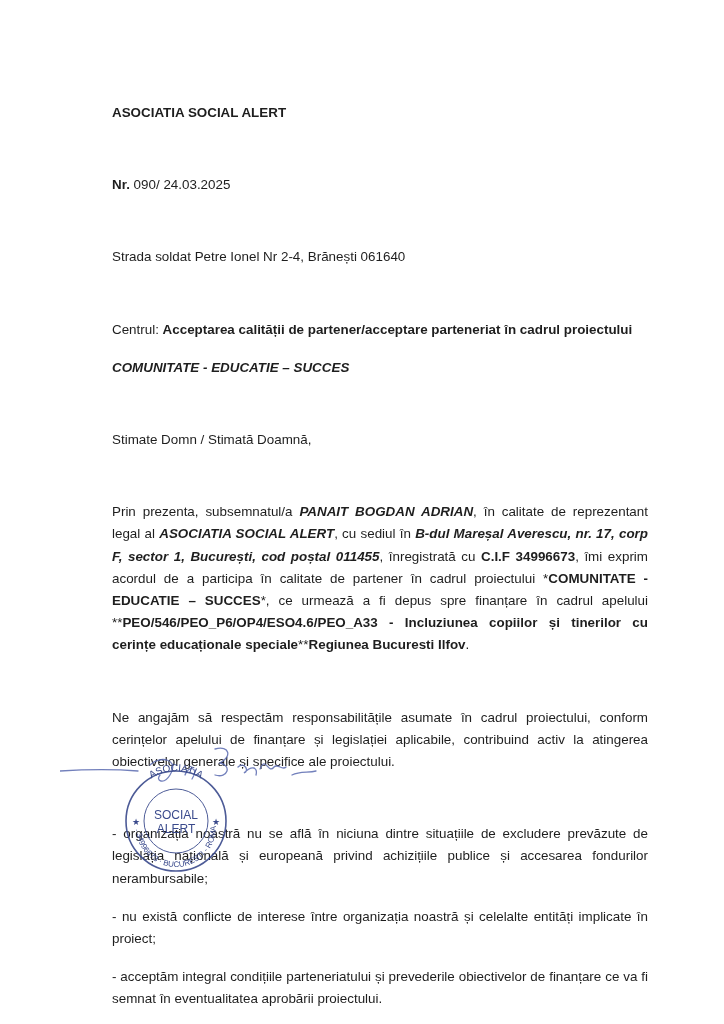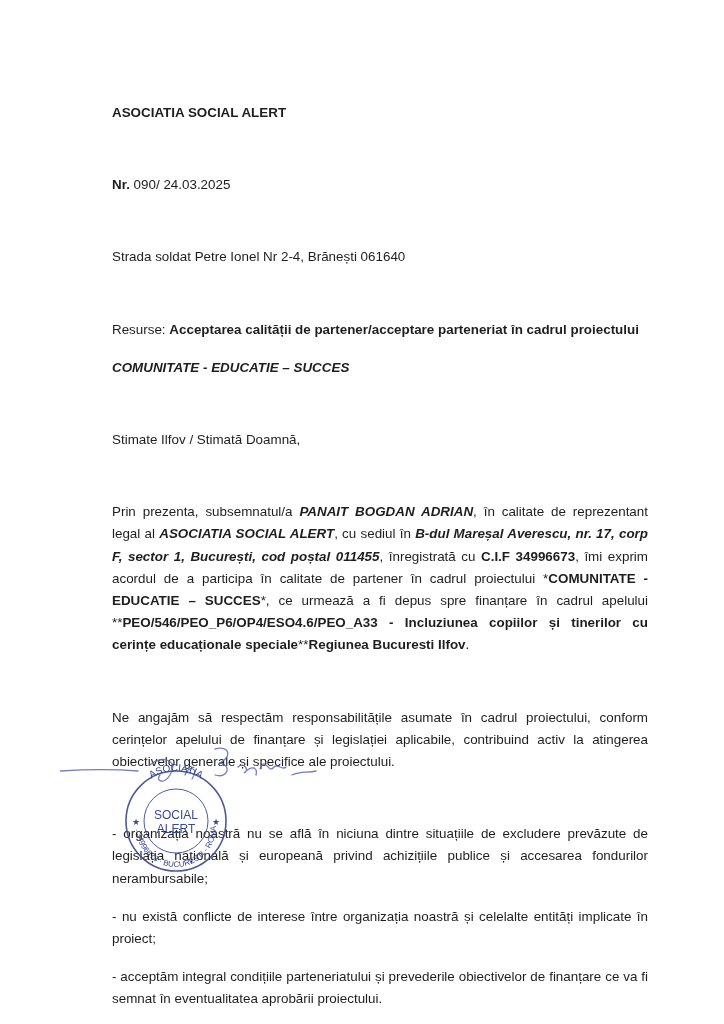--- a/index.html
+++ b/index.html
@@ -20,24 +20,24 @@
 </head>
 <body>
 
 <div class="page">
   <p class="block heading">ASOCIATIA SOCIAL ALERT</p>
   <div class="gap-s"></div>
   <p class="block"><span class="b">Nr.</span><span> 090/ 24.03.2025</span></p>
   <div class="gap-s"></div>
   <p class="block">Strada soldat Petre Ionel Nr 2-4, Brănești 061640</p>
   <div class="gap-s"></div>
-  <p class="block"><span>Resurse: </span><span class="b">Acceptarea calității de partener/acceptare parteneriat în cadrul proiectului</span></p>
+  <p class="block"><span>Centrul: </span><span class="b">Acceptarea calității de partener/acceptare parteneriat în cadrul proiectului</span></p>
   <p class="block bi">COMUNITATE - EDUCATIE – SUCCES</p>
   <div class="gap-s"></div>
-  <p class="block">Stimate Ilfov / Stimată Doamnă,</p>
+  <p class="block">Stimate Domn / Stimată Doamnă,</p>
   <div class="gap-s"></div>
   <p class="block justify"><span>Prin prezenta, subsemnatul/a </span><span class="bi">PANAIT BOGDAN ADRIAN</span><span>, în calitate de reprezentant legal al </span><span class="bi">ASOCIATIA SOCIAL ALERT</span><span>, cu sediul în </span><span class="bi">B-dul Mareșal Averescu, nr. 17, corp F, sector 1, București, cod poștal 011455</span><span>, înregistrată cu </span><span class="b">C.I.F 34996673</span><span>, îmi exprim acordul de a participa în calitate de partener în cadrul proiectului *</span><span class="b">COMUNITATE - EDUCATIE – SUCCES</span><span>*, ce urmează a fi depus spre finanțare în cadrul apelului **</span><span class="b">PEO/546/PEO_P6/OP4/ESO4.6/PEO_A33 - Incluziunea copiilor și tinerilor cu cerințe educaționale speciale</span><span>**</span><span class="b">Regiunea Bucuresti Ilfov</span><span>.</span></p>
   <div class="gap-s"></div>
   <p class="block justify">Ne angajăm să respectăm responsabilitățile asumate în cadrul proiectului, conform cerințelor apelului de finanțare și legislației aplicabile, contribuind activ la atingerea obiectivelor generale și specifice ale proiectului.</p>
   <div class="gap-s"></div>
   <p class="block justify">- organizația noastră nu se află în niciuna dintre situațiile de excludere prevăzute de legislația națională și europeană privind achizițiile publice și accesarea fondurilor nerambursabile;</p>
   <p class="block justify">- nu există conflicte de interese între organizația noastră și celelalte entități implicate în proiect;</p>
   <p class="block justify">- acceptăm integral condițiile parteneriatului și prevederile obiectivelor de finanțare ce va fi semnat în eventualitatea aprobării proiectului.</p>
   <div class="gap-s"></div>
   <p class="block b">PANAIT BOGDAN ADRIAN</p>

